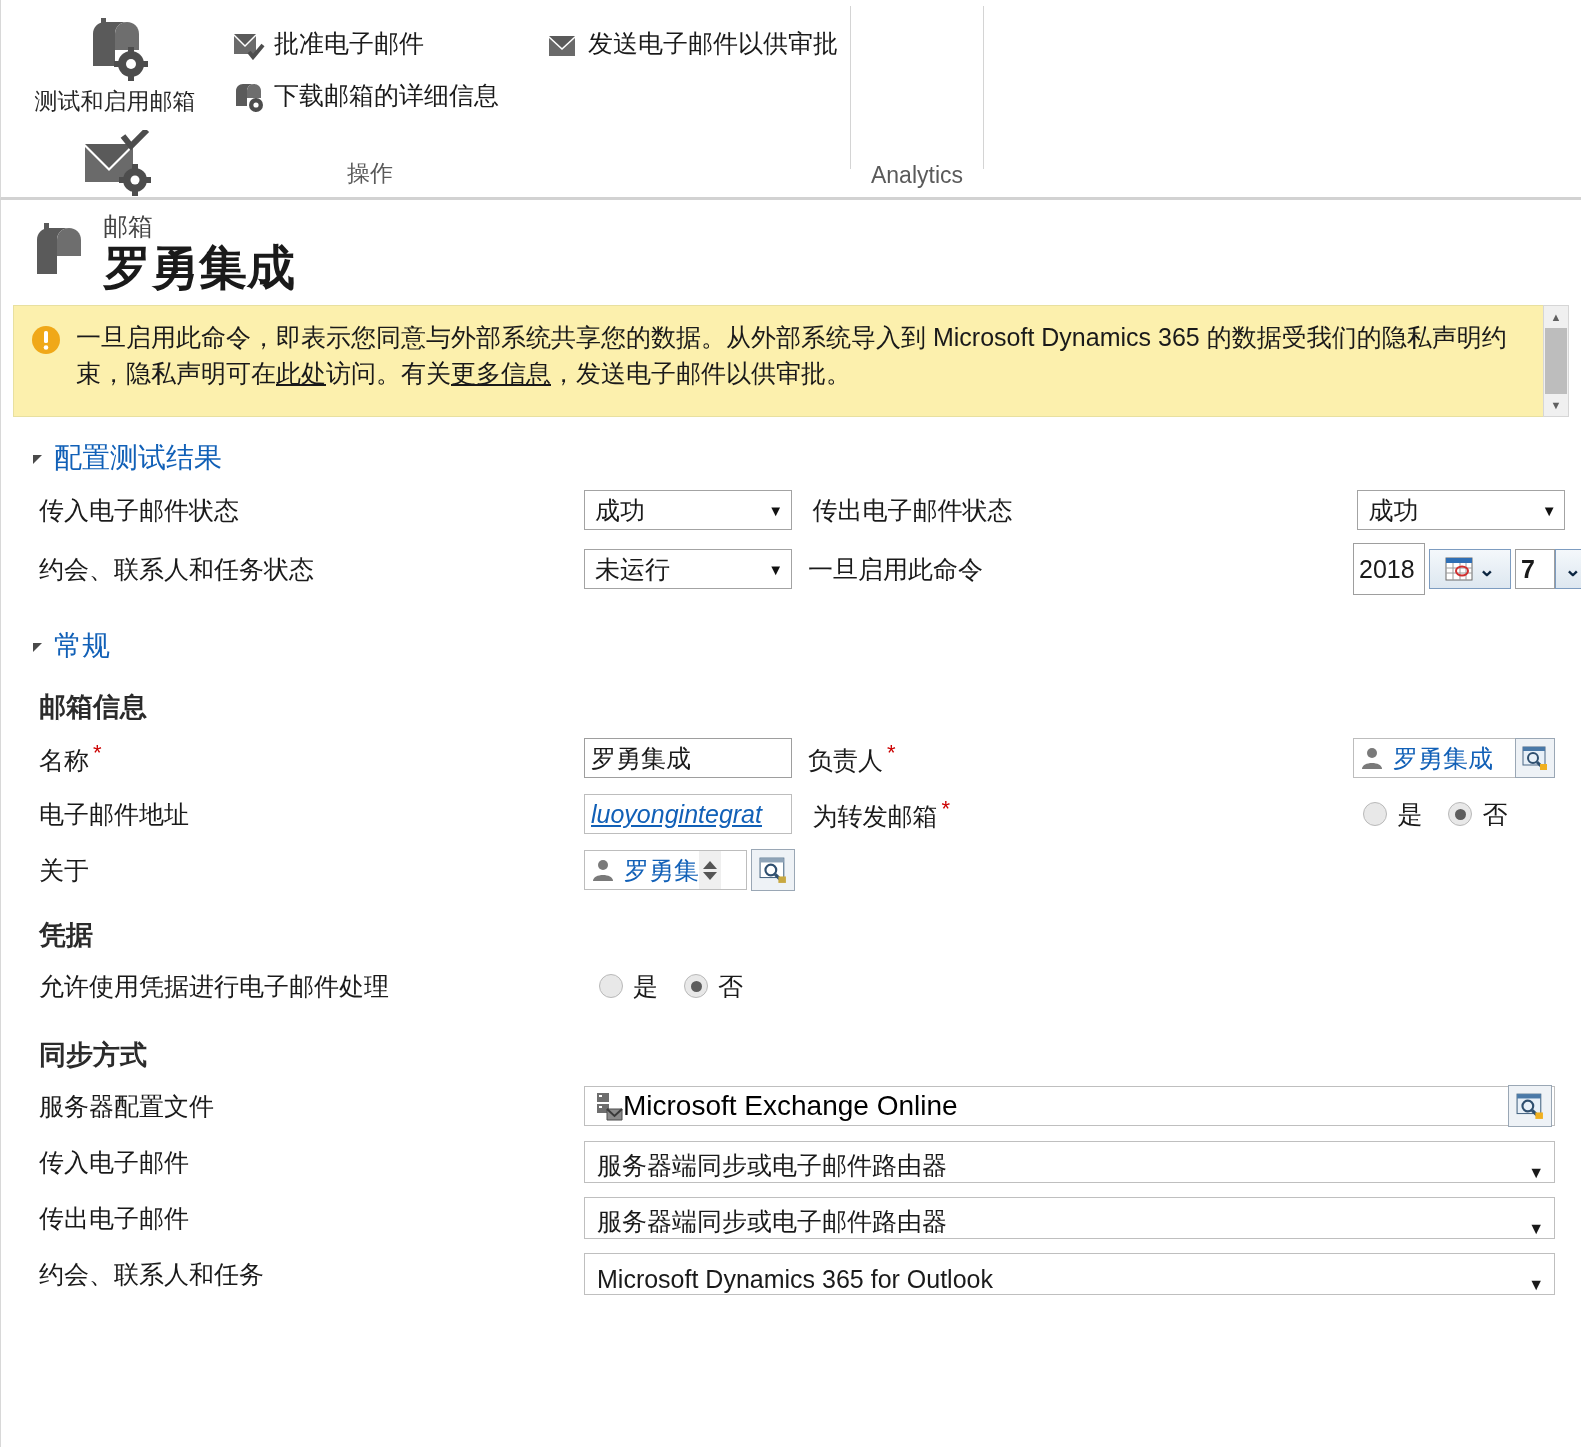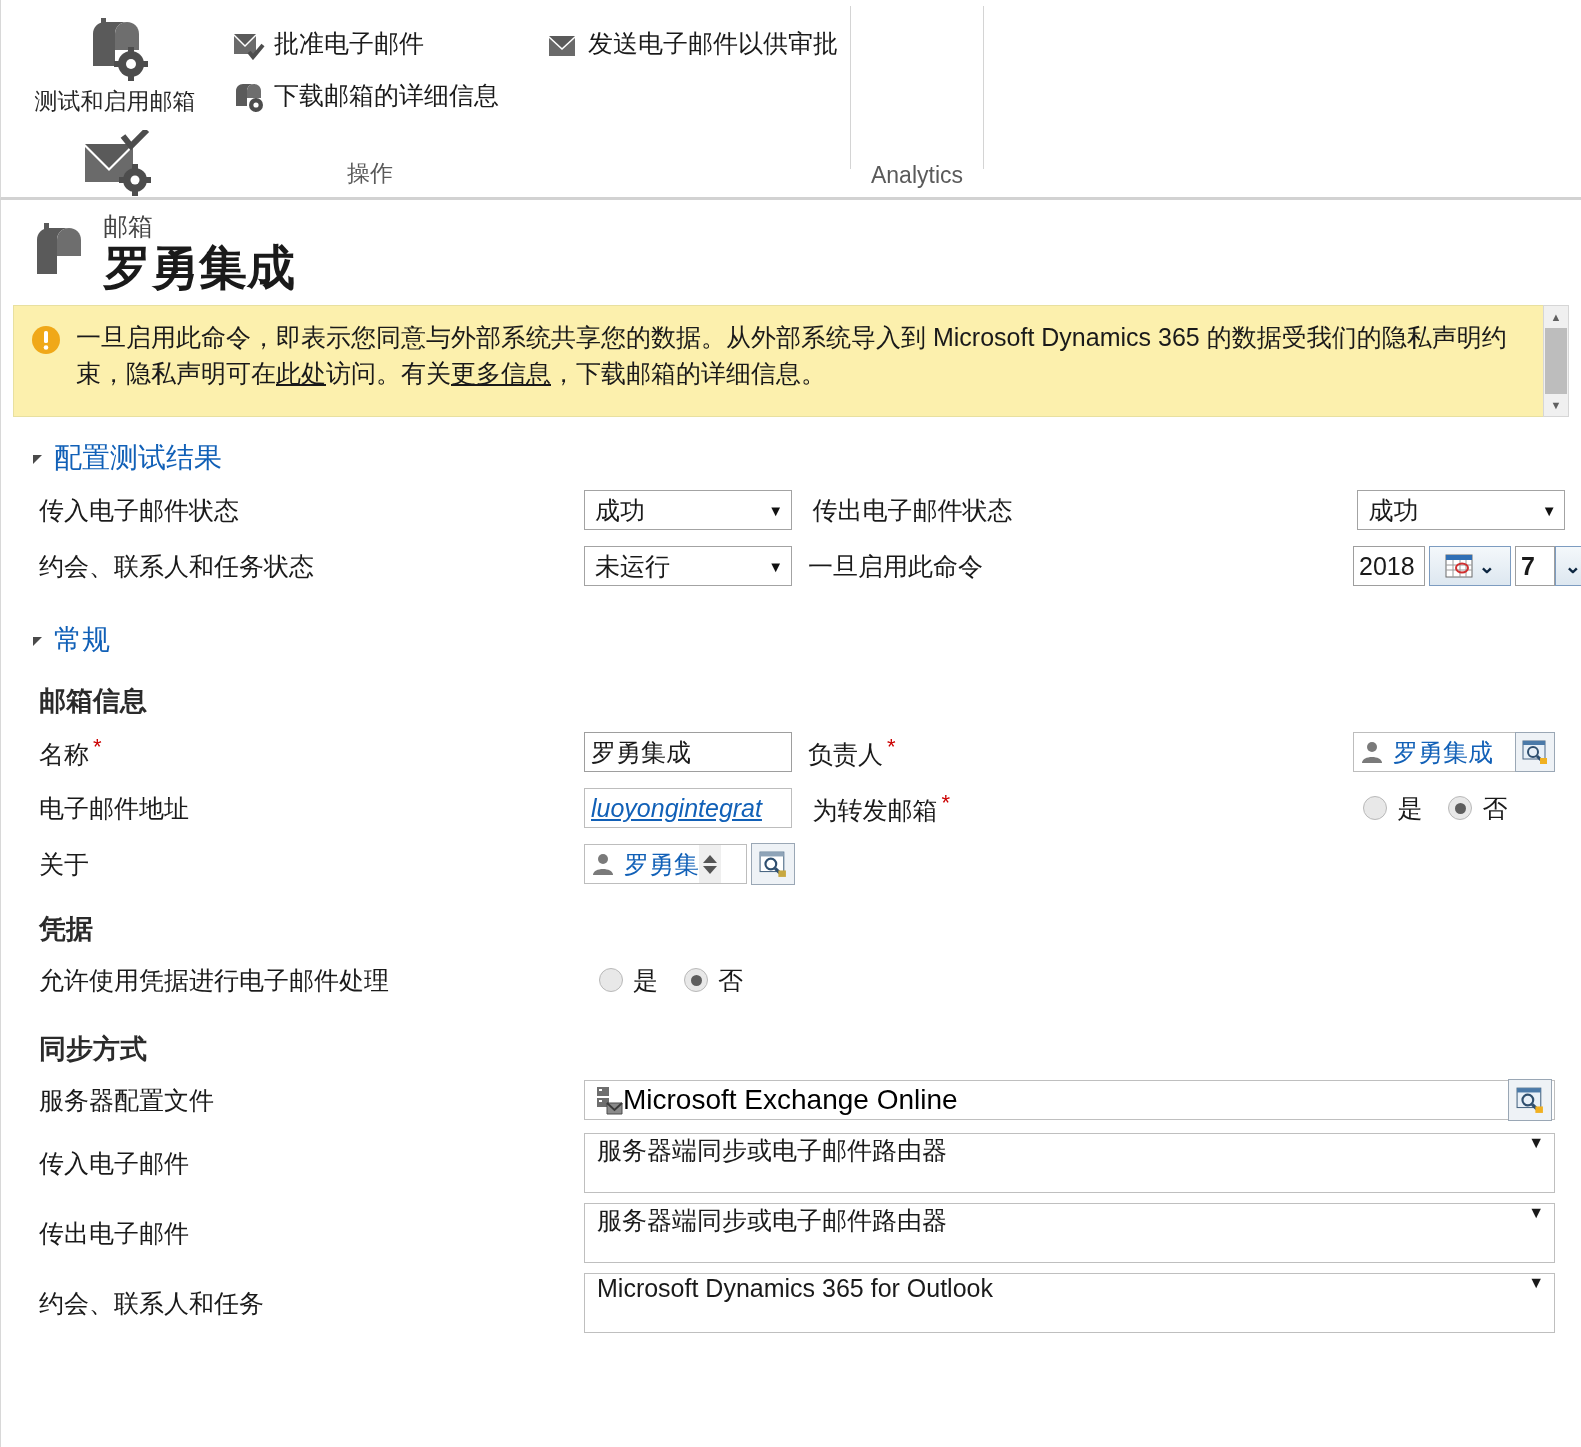--- a/index.html
+++ b/index.html
@@ -197,21 +197,21 @@
     margin-right: 10px;
   }
   .rdot.on::after {
     content: ""; width: 11px; height: 11px; border-radius: 50%; background: #5e5e5e;
   }
   .rlbl { font-size: 25px; color: #1a1a1a; }
 
   
   .datectl { display: flex; align-items: center; }
   .date-txt {
-    height: 40px; width: 72px; border: 1px solid #9e9e9e; background: #fff;
+    height: 52px; width: 72px; border: 1px solid #9e9e9e; background: #fff;
     display: flex; align-items: center; padding-left: 5px;
     font-size: 25px; color: #1a1a1a; overflow: hidden; white-space: nowrap;
   }
   .cal-btn {
     height: 40px; width: 82px; margin-left: 4px;
     border: 1px solid #7d9cc0; background: linear-gradient(#f4f8fb,#dde7f0);
     display: flex; align-items: center; justify-content: center; gap: 4px;
   }
   .time-txt {
     height: 40px; width: 40px; border: 1px solid #9e9e9e; background: #fff;
@@ -223,22 +223,22 @@
     border: 1px solid #7d9cc0; background: linear-gradient(#f4f8fb,#dde7f0);
     display: flex; align-items: center; justify-content: center;
   }
   .chev { font-size: 20px; color: #0b2540; font-weight: bold; line-height: 1; }
 
   
   .wide-row { display: flex; align-items: center; min-height: 46px; padding-left: 26px; margin-bottom: 10px; }
   .wide-label { font-size: 25px; color: #1a1a1a; width: 545px; flex: 0 0 545px; }
   .wide-ctl { flex: 1 1 auto; padding-right: 14px; }
   .wide-ddl {
-    height: 60px; border: 1px solid #bfbfbf; background: #fff;
-    display: flex; align-items: flex-start; justify-content: space-between;
+    height: 42px; border: 1px solid #bfbfbf; background: #fff;
+    display: flex; align-items: flex-end; justify-content: space-between;
     padding: 0 10px 0 12px; font-size: 25px; color: #1a1a1a; cursor: pointer;
   }
   .wide-lookup {
     height: 40px; border: 1px solid #bfbfbf; background: #fff;
     display: flex; align-items: center; cursor: pointer;
   }
   .wide-lookup .lk-text { font-size: 28px; }
 </style>
 </head>
 <body>
@@ -349,21 +349,21 @@
 
   <div class="notif-wrap">
     <div class="notif">
       <div class="notif-icon">
         <svg width="32" height="32" viewBox="0 0 32 32">
           <circle cx="16" cy="16" r="14" fill="#f0a818"></circle>
           <rect x="14" y="7" width="4" height="12" rx="1.6" fill="#ffffff"></rect>
           <circle cx="16" cy="23.5" r="2.3" fill="#ffffff"></circle>
         </svg>
       </div>
-      <div class="notif-text"><span>一旦启用此命令，即表示您同意与外部系统共享您的数据。从外部系统导入到 Microsoft Dynamics 365 的数据受我们的隐私声明约束，隐私声明可在</span><u>此处</u><span>访问。有关</span><u>更多信息</u><span>，下载邮箱的详细信息。</span></div>
+      <div class="notif-text"><span>一旦启用此命令，即表示您同意与外部系统共享您的数据。从外部系统导入到 Microsoft Dynamics 365 的数据受我们的隐私声明约束，隐私声明可在</span><u>此处</u><span>访问。有关</span><u>更多信息</u><span>，发送电子邮件以供审批。</span></div>
     </div>
     <div class="notif-scroll">
       <div class="ns-arrow">▲</div>
       <div class="ns-thumb"></div>
       <div class="ns-arrow">▼</div>
     </div>
   </div>
 
   <div class="section">
     <div class="sec-head">

